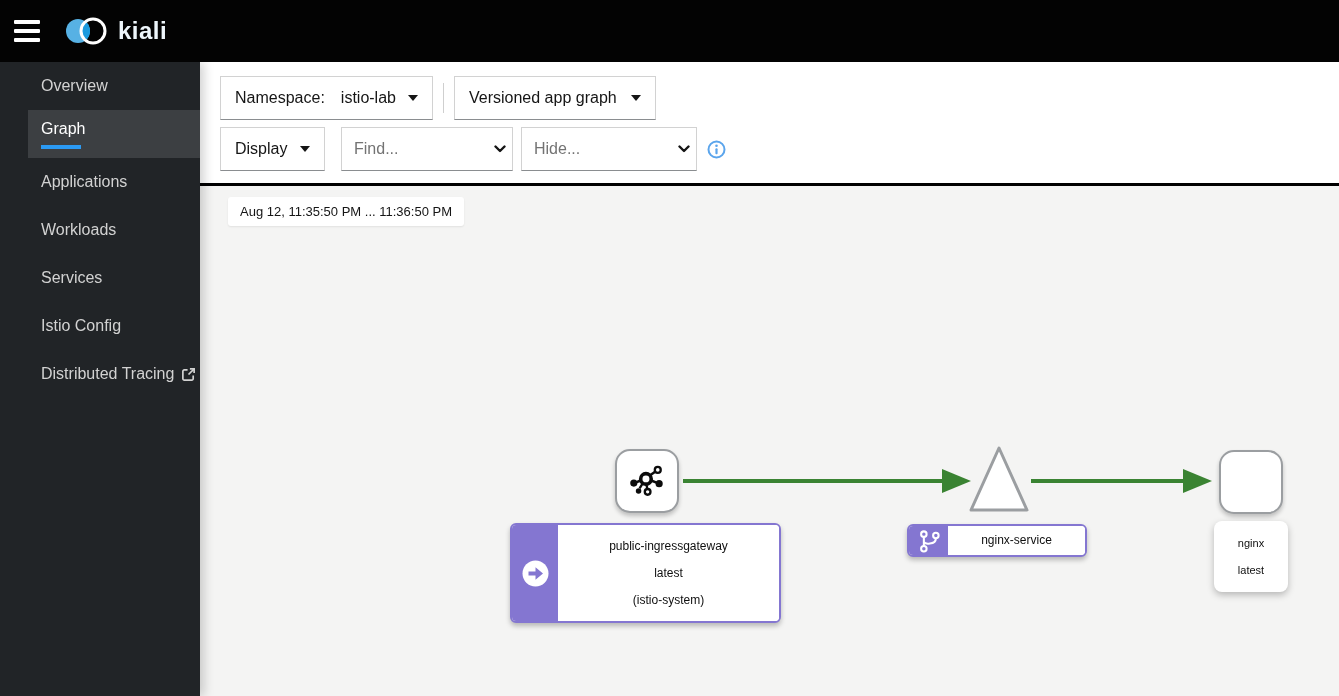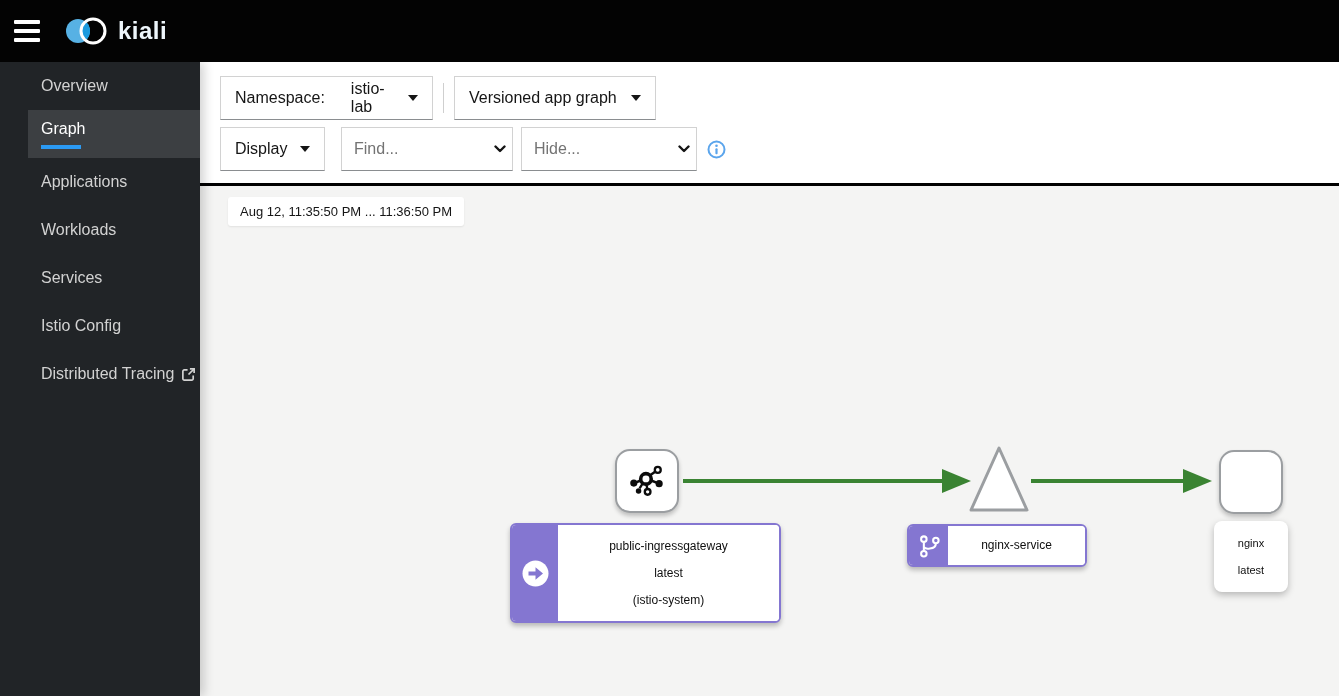--- a/index.html
+++ b/index.html
@@ -24,21 +24,21 @@
   .main { position:absolute; top:62px; left:200px; width:1139px; height:634px; background:#fff; }
 
   .toolbar-row1 { position:absolute; top:14px; left:20px; display:flex; align-items:center; }
   .toolbar-row2 { position:absolute; top:65px; left:20px; display:flex; align-items:center; }
 
   .pf-select, .pf-input { background:#fff; border:1px solid #d2d2d2; border-bottom:1px solid #8a8d90; height:44px; font-size:16px; color:#151515; display:flex; align-items:center; }
   .pf-select { justify-content:space-between; padding:0 14px; cursor:pointer; }
   .caret { width:0; height:0; border-left:5px solid transparent; border-right:5px solid transparent; border-top:6px solid #151515; margin-left:12px; }
   .ns-select { width:213px; }
   .ns-label { color:#151515; }
-  .ns-value { margin-left:10px; margin-right:auto;padding-left:16px; }
+  .ns-value { margin-right:auto;padding-left:16px; }
   .tool-divider { width:1px; height:30px; background:#cfcfcf; margin:0 10px; }
   .type-select { width:202px; }
   .display-select { width:105px; }
 
   .pf-input { padding:0 6px 0 12px; }
   .pf-input input { border:none; outline:none; flex:1; font-size:16px; font-family:"Liberation Sans", sans-serif; color:#151515; background:transparent; min-width:0; }
   .pf-input input::placeholder { color:#737373; }
   .find-input { width:172px; margin-left:16px; }
   .hide-input { width:176px; margin-left:8px; }
   .chev { flex:none; margin-left:4px; }
@@ -53,21 +53,21 @@
 
   .gnode { position:absolute; width:64px; height:64px; background:#fff; border:2px solid #9b9ea1; border-radius:15px; box-shadow:0 3px 4px rgba(0,0,0,0.22); display:flex; align-items:center; justify-content:center; cursor:pointer; }
   .gnode.n1 { left:415px; top:263px; }
   .gnode.n3 { left:1019px; top:264px; }
 
   .nlabel { position:absolute; display:flex; border:2px solid #8476d1; border-radius:6px; background:#fff; box-shadow:0 3px 5px rgba(0,0,0,0.25); overflow:hidden; cursor:pointer; }
   .nlabel .badge { background:#8476d1; display:flex; align-items:center; justify-content:center; flex:none; }
   .nlabel .ltext { flex:1; display:flex; flex-direction:column; align-items:center; justify-content:center; font-size:12px; line-height:27px; color:#0f0f0f; padding:12px 12px; background:#fff; }
   .nlabel.l1 { left:310px; top:337px; width:271px; height:100px; }
   .nlabel.l1 .badge { width:46px; }
-  .nlabel.l2 { left:707px; top:338px; width:180px; height:43px; }
+  .nlabel.l2 { left:707px; top:338px; width:180px; height:33px; }
   .nlabel.l2 .badge { width:39px; }
   .plain-label { position:absolute; left:1014px; top:335px; width:74px; height:71px; background:#fff; border-radius:8px; box-shadow:0 3px 7px rgba(0,0,0,0.25); display:flex; flex-direction:column; align-items:center; justify-content:center; font-size:11px; line-height:27px; color:#0f0f0f; cursor:pointer; }
 </style>
 </head>
 <body>
 
 <header class="masthead">
   <div class="hamburger">
     <span></span>
       <span></span>

